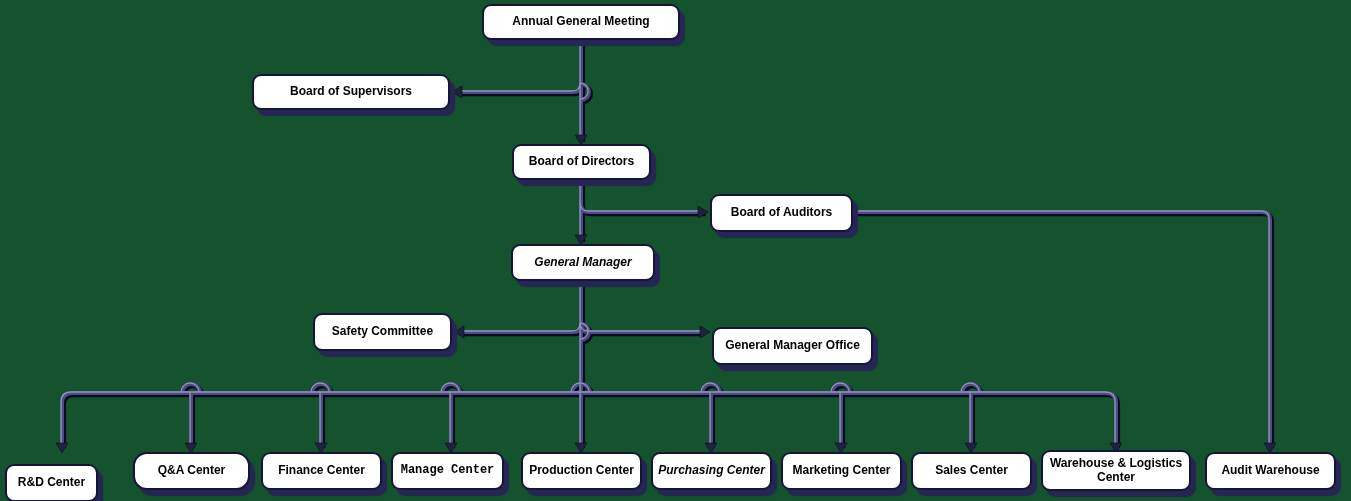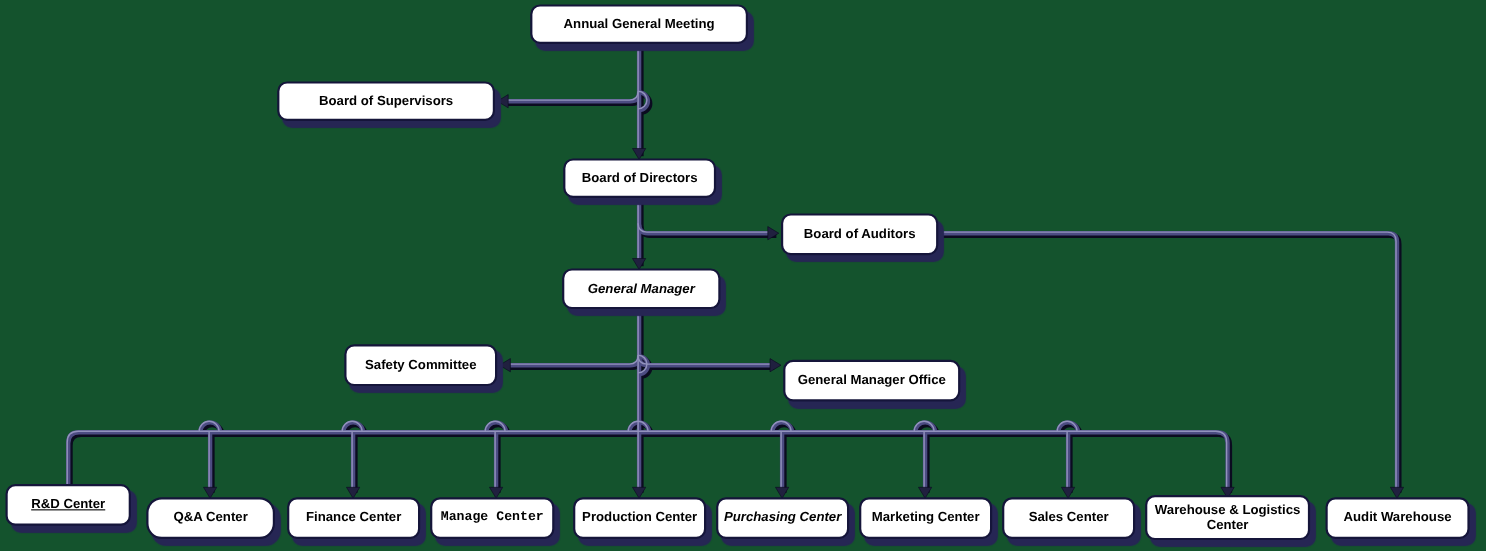--- a/index.html
+++ b/index.html
@@ -28,21 +28,21 @@
     padding:0 4px;
   }
   
   .n0{left:482px;top:4px;width:198px;height:36px;}
   .n1{left:252px;top:74px;width:198px;height:36px;}
   .n2{left:512px;top:144px;width:139px;height:36px;}
   .n3{left:710px;top:194px;width:143px;height:38px;}
   .n4{left:511px;top:244px;width:144px;height:37px;font-style:italic;}
   .n5{left:313px;top:313px;width:139px;height:38px;}
   .n6{left:712px;top:313px;width:161px;height:38px;margin-top:14px;}
-  .n7{left:5px;top:440px;width:114px;height:38px;text-decoration:underline;}
+  .n7{left:5px;top:464px;width:93px;height:38px;}
   .n8{left:133px;top:452px;width:117px;height:38px;border-radius:14px;}
   .n9{left:261px;top:452px;width:121px;height:38px;}
   .n10{left:391px;top:452px;width:113px;height:38px;font-family:Liberation Mono, monospace;}
   .n11{left:521px;top:452px;width:121px;height:38px;}
   .n12{left:651px;top:452px;width:121px;height:38px;font-style:italic;}
   .n13{left:781px;top:452px;width:121px;height:38px;}
   .n14{left:911px;top:452px;width:121px;height:38px;}
   .n15{left:1041px;top:450px;width:150px;height:41px;}
   .n16{left:1205px;top:452px;width:131px;height:38px;}
 </style>

